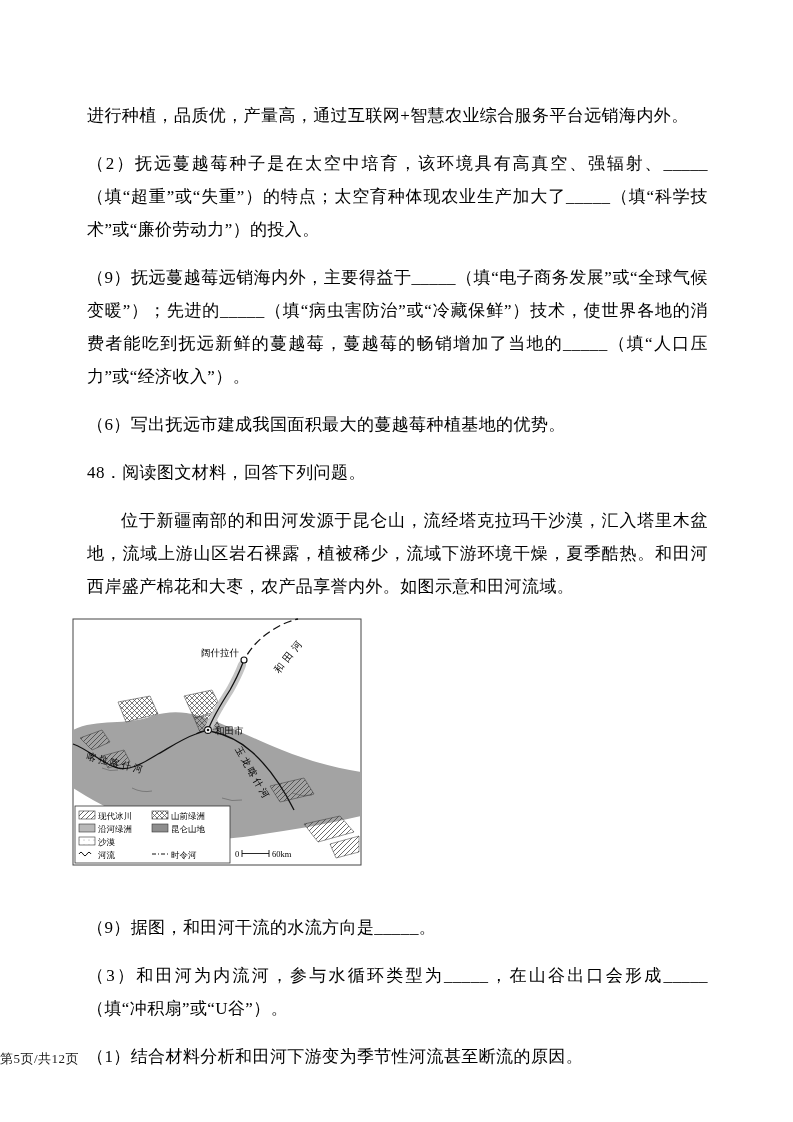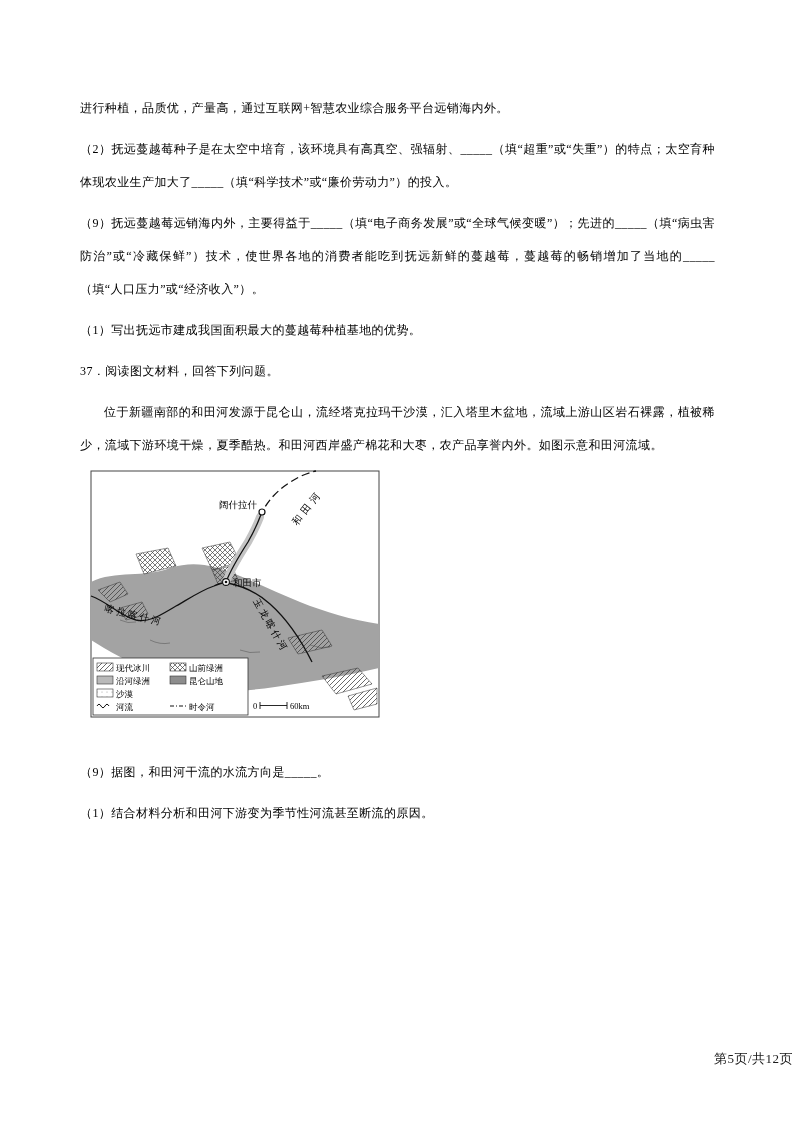--- a/index.html
+++ b/index.html
@@ -5,46 +5,46 @@
   html,body{margin:0;padding:0;}
   body{
     width:793px;height:1122px;background:#ffffff;position:relative;
     font-family:"Liberation Serif","DejaVu Serif",serif;color:#000;
     overflow:hidden;
   }
   .content{
     position:absolute;left:72px;top:84px;width:651px;
   }
   .para{
-    font-size:12px;line-height:33px;text-align:justify;margin:8px;
+    font-size:17px;line-height:33px;text-align:justify;margin:15px;
     letter-spacing:0.4px;
   }
   .para.indent{text-indent:2em;}
   .map-figure{
-    width:290px;height:278px;margin:5px 0 6px 18px;border-radius:31px;
+    width:290px;height:278px;margin:5px 0 6px 0;border-radius:31px;
   }
   .map-figure svg{display:block;}
   .map-figure text{
     font-family:"Liberation Serif","DejaVu Serif",serif;
     fill:#000;
   }
   .footer{
-    position:absolute;left:0;top:1050px;width:793px;text-align:right;
+    position:absolute;left:0;top:1050px;width:793px;text-align:left;
     font-size:13px;color:#1a1a1a;letter-spacing:0.5px;
   }
 </style>
 </head>
 <body>
 
 <div class="content">
   <p class="para">进行种植，品质优，产量高，通过互联网+智慧农业综合服务平台远销海内外。</p>
   <p class="para">（2）抚远蔓越莓种子是在太空中培育，该环境具有高真空、强辐射、_____（填“超重”或“失重”）的特点；太空育种体现农业生产加大了_____（填“科学技术”或“廉价劳动力”）的投入。</p>
   <p class="para">（9）抚远蔓越莓远销海内外，主要得益于_____（填“电子商务发展”或“全球气候变暖”）；先进的_____（填“病虫害防治”或“冷藏保鲜”）技术，使世界各地的消费者能吃到抚远新鲜的蔓越莓，蔓越莓的畅销增加了当地的_____（填“人口压力”或“经济收入”）。</p>
-  <p class="para">（1）写出抚远市建成我国面积最大的蔓越莓种植基地的优势。</p>
-  <p class="para">37．阅读图文材料，回答下列问题。</p>
+  <p class="para">（6）写出抚远市建成我国面积最大的蔓越莓种植基地的优势。</p>
+  <p class="para">48．阅读图文材料，回答下列问题。</p>
   <p class="para indent">位于新疆南部的和田河发源于昆仑山，流经塔克拉玛干沙漠，汇入塔里木盆地，流域上游山区岩石裸露，植被稀少，流域下游环境干燥，夏季酷热。和田河西岸盛产棉花和大枣，农产品享誉内外。如图示意和田河流域。</p>
 
   <div class="map-figure">
     <svg width="290" height="248" viewBox="0 0 290 248">
       <defs>
         <pattern id="hatch" patternUnits="userSpaceOnUse" width="5" height="5">
           <path d="M0,5 L5,0" stroke="#444" stroke-width="0.8"></path>
         </pattern>
         <pattern id="cross" patternUnits="userSpaceOnUse" width="5" height="5">
           <path d="M0,5 L5,0 M0,0 L5,5" stroke="#444" stroke-width="0.7"></path>
@@ -108,18 +108,19 @@
       <path d="M80,236 h16" stroke="#111" stroke-width="1" fill="none" stroke-dasharray="4 2 1 2"></path>
       <text x="99" y="240" font-size="8.5">时令河</text>
 
       <text x="163" y="239" font-size="8.5">0</text>
       <path d="M170,232 v7 M170,235.5 H197 M197,232 v7" stroke="#111" stroke-width="0.9" fill="none"></path>
       <text x="200" y="239" font-size="8.5">60km</text>
     </svg>
   </div>
 
   <p class="para">（9）据图，和田河干流的水流方向是_____。</p>
+  <p class="para">（3）和田河为内流河，参与水循环类型为_____，在山谷出口会形成_____（填“冲积扇”或“U谷”）。</p>
   <p class="para">（1）结合材料分析和田河下游变为季节性河流甚至断流的原因。</p>
 </div>
 
 <div class="footer">
   <span>第5页/共12页</span>
 </div>
 
 </body></html>

